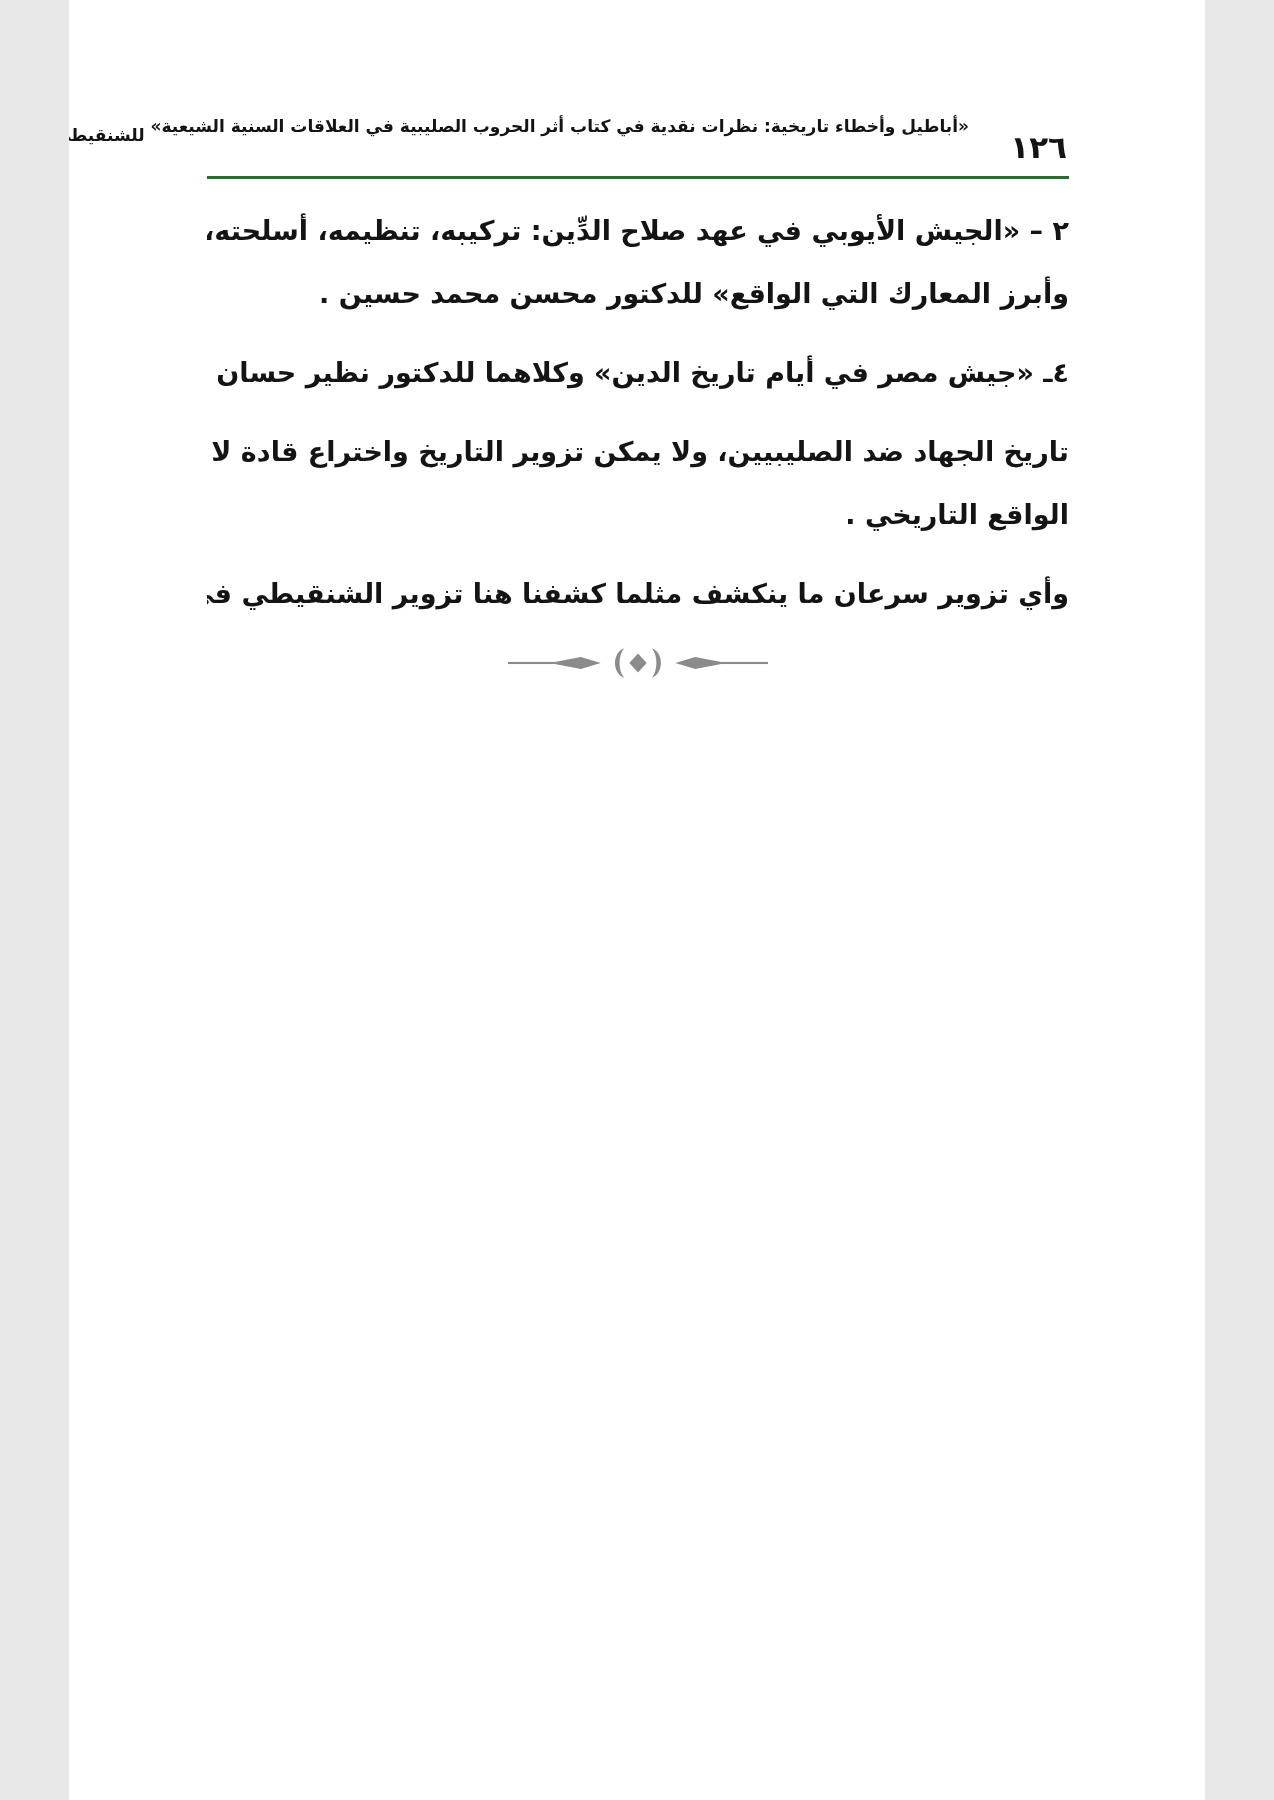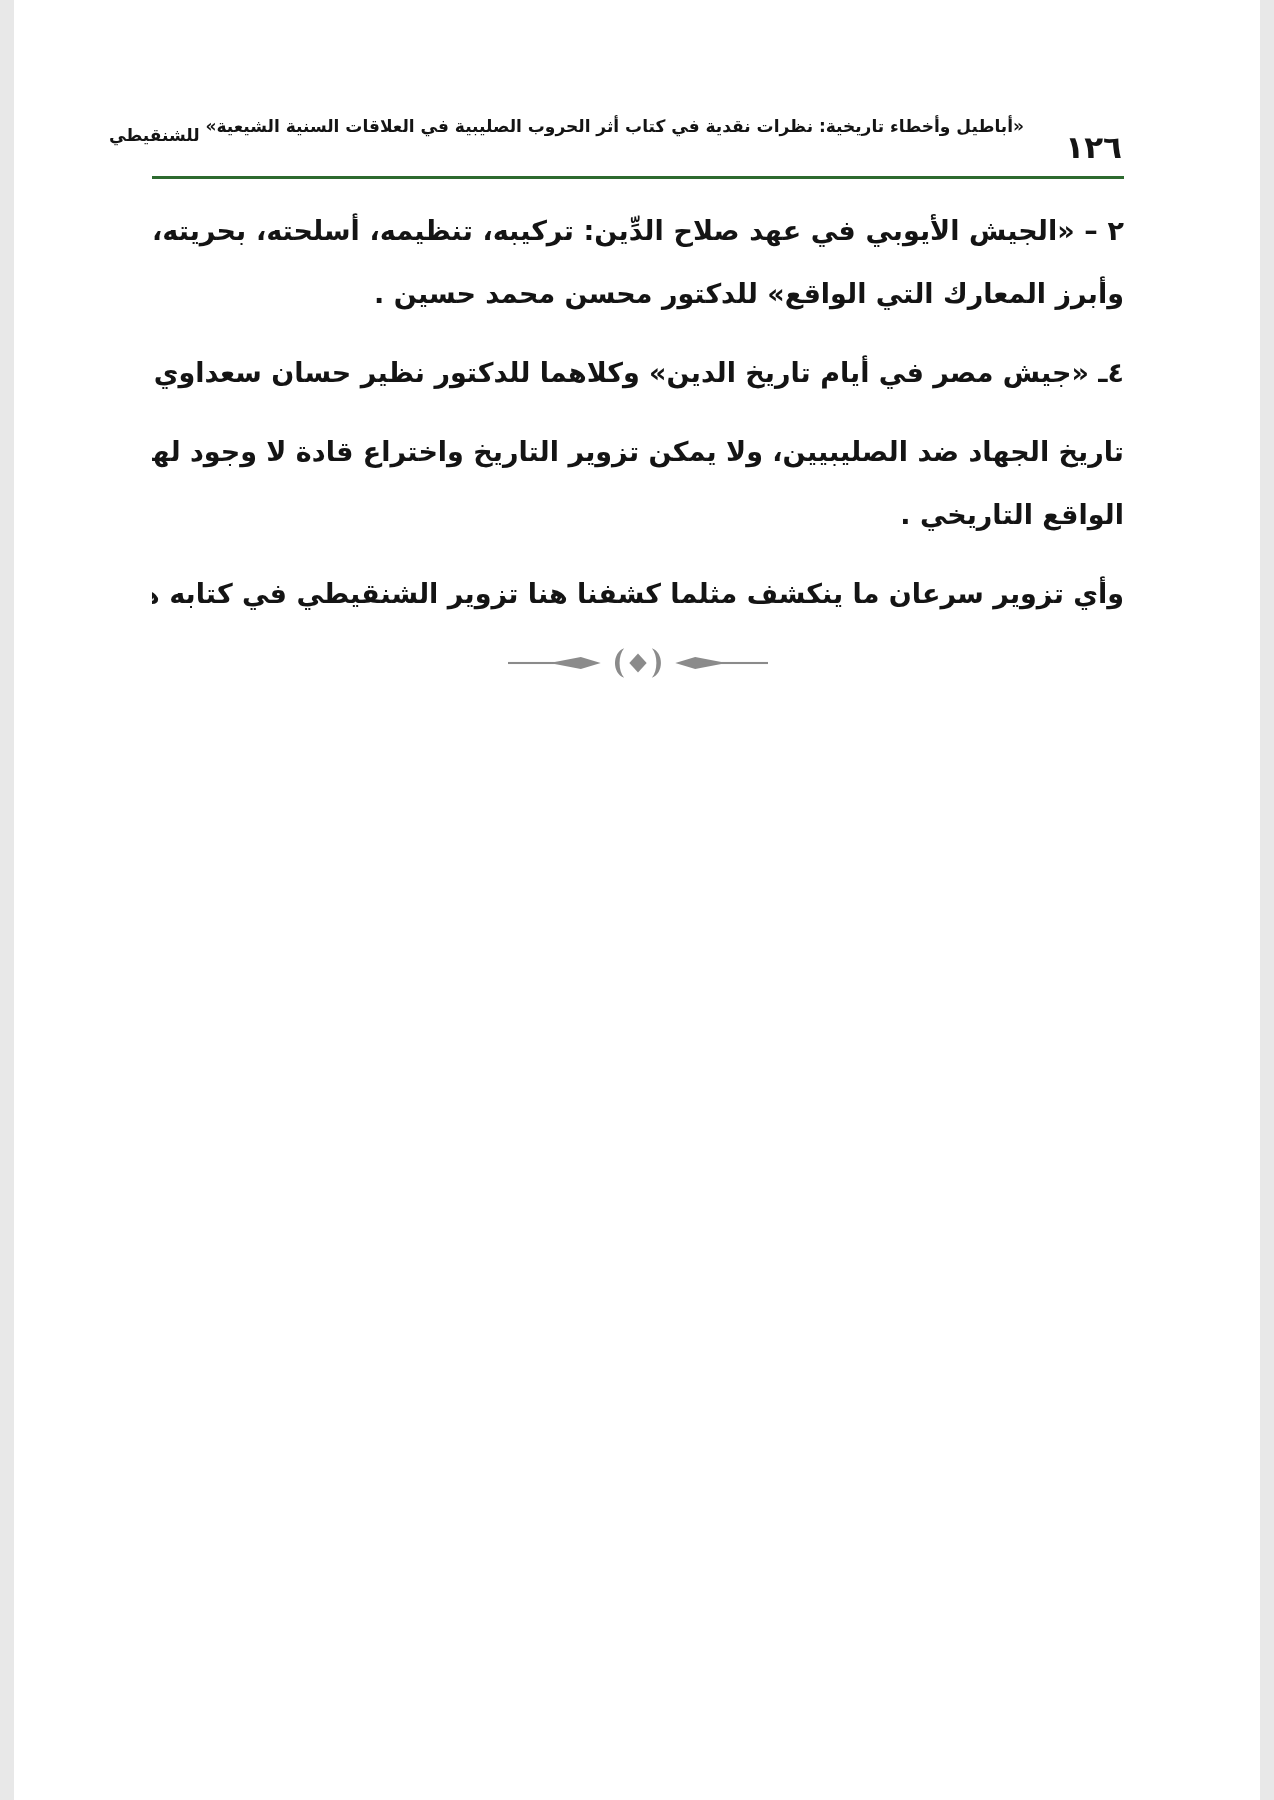--- a/index.html
+++ b/index.html
@@ -1,17 +1,17 @@
 <!DOCTYPE html>
 <html lang="ar" dir="rtl"><head>
 <meta charset="utf-8">
 <style>
   html,body { margin:0; padding:0; background:#e8e8e8; }
   .page {
-    width:1246px; height:1800px; background:#ffffff;
+    width:1136px; height:1800px; background:#ffffff;
     position:relative; overflow:hidden; margin:0 auto;
     font-family:"DejaVu Sans", sans-serif; color:#141414;
   }
   .content { position:absolute; left:138px; right:136px; top:0; }
 
   
   .header { position:relative; direction:rtl; margin-top:100px; height:72px; }
   .page-num {
     position:absolute; right:2px; top:32px;
     font-size:31px; font-weight:bold; line-height:1; letter-spacing:3px;

